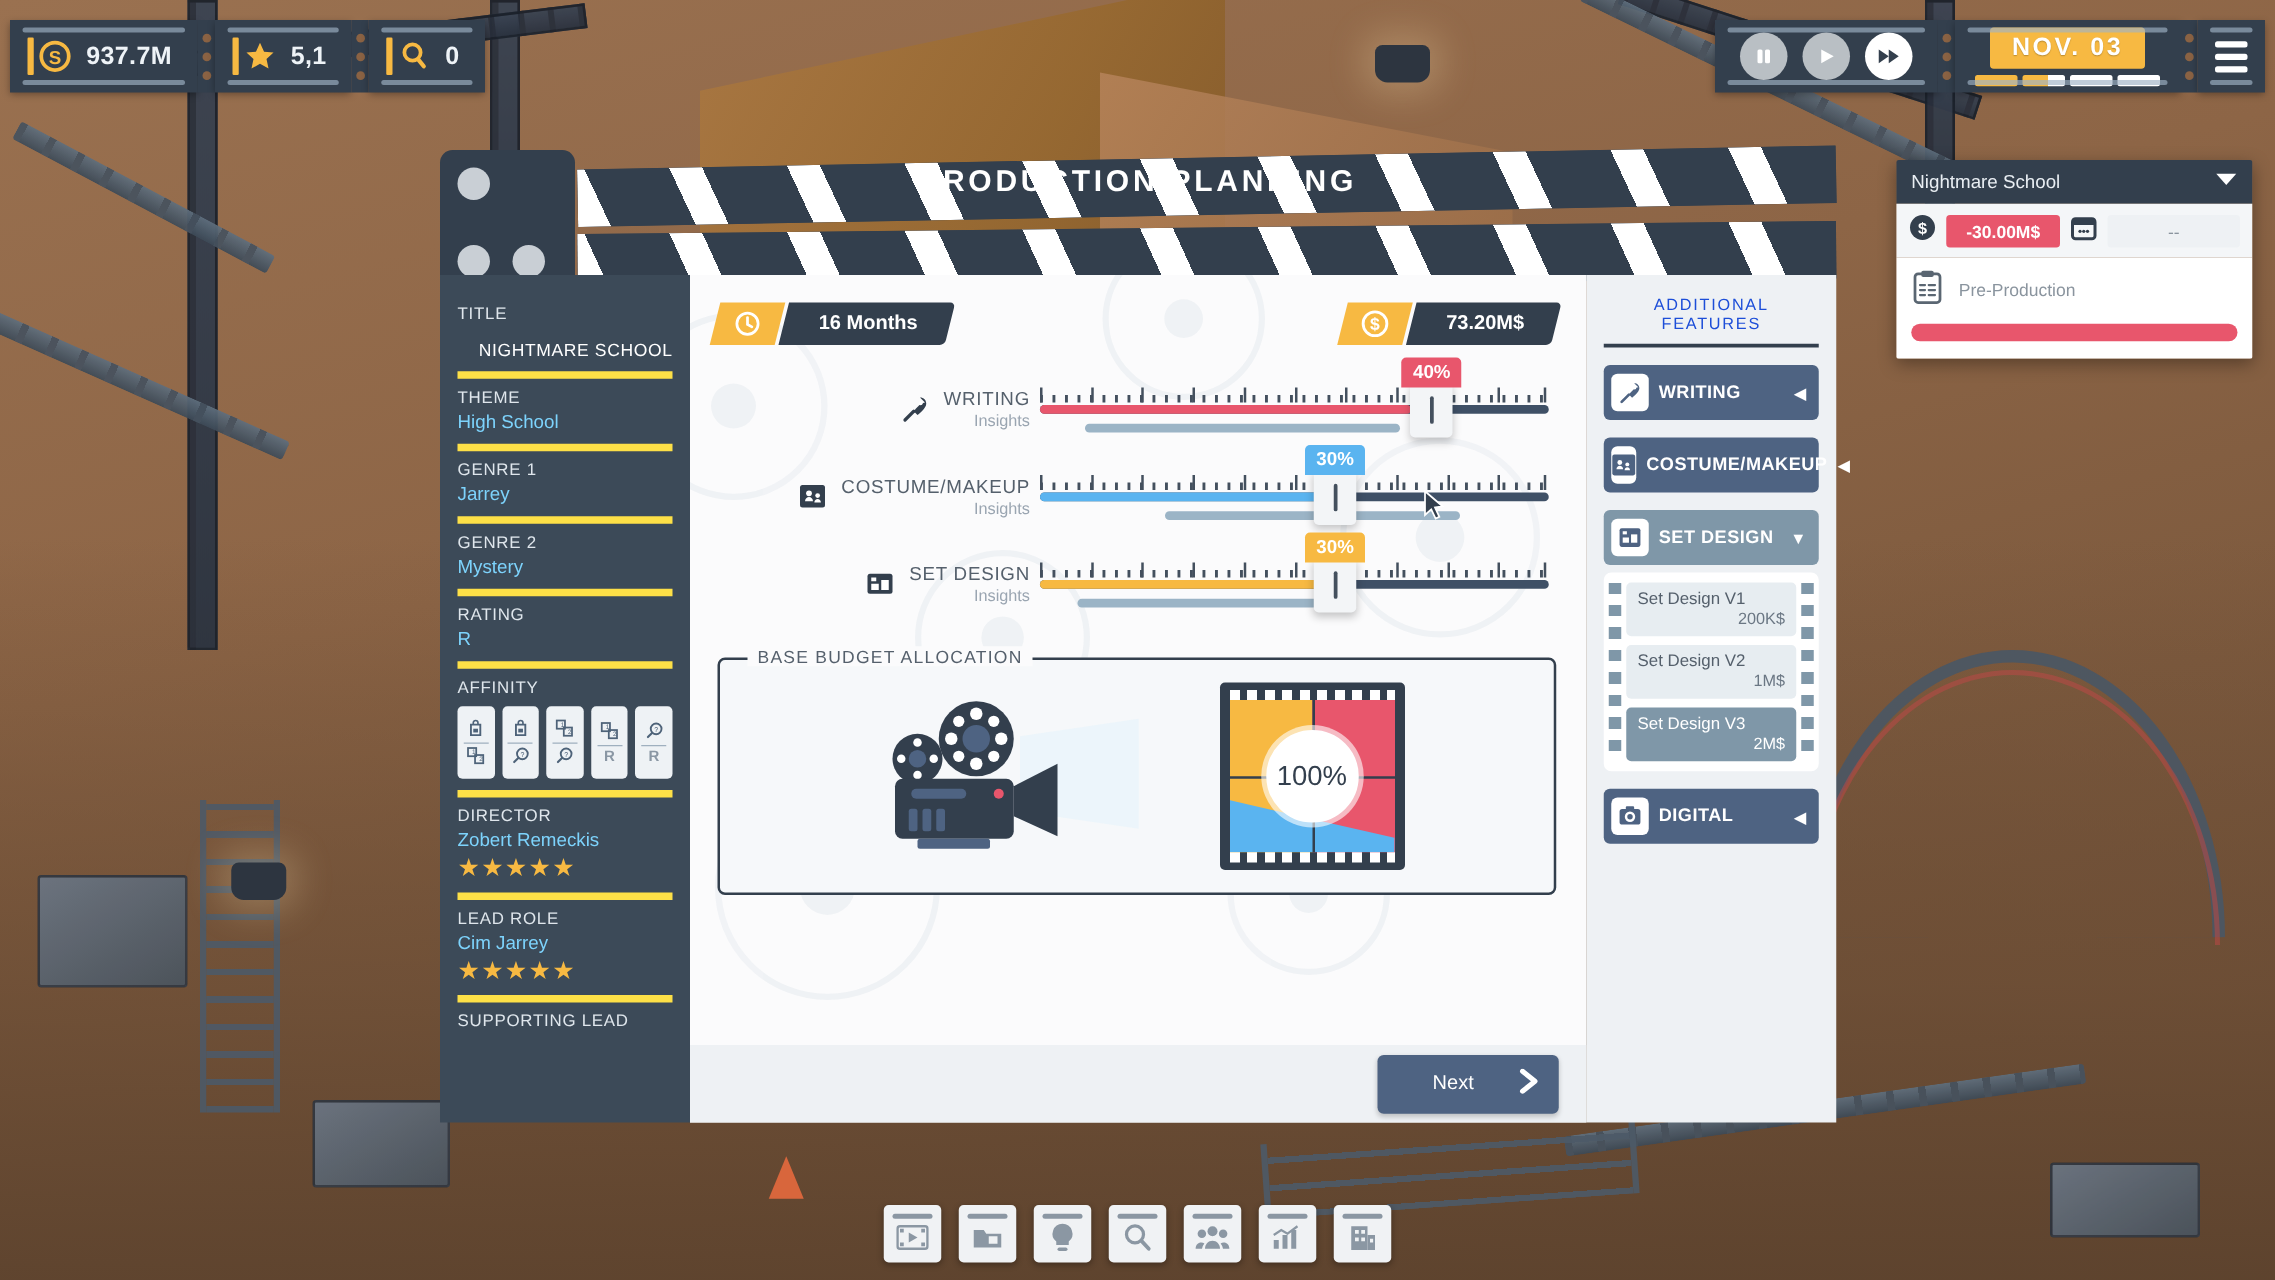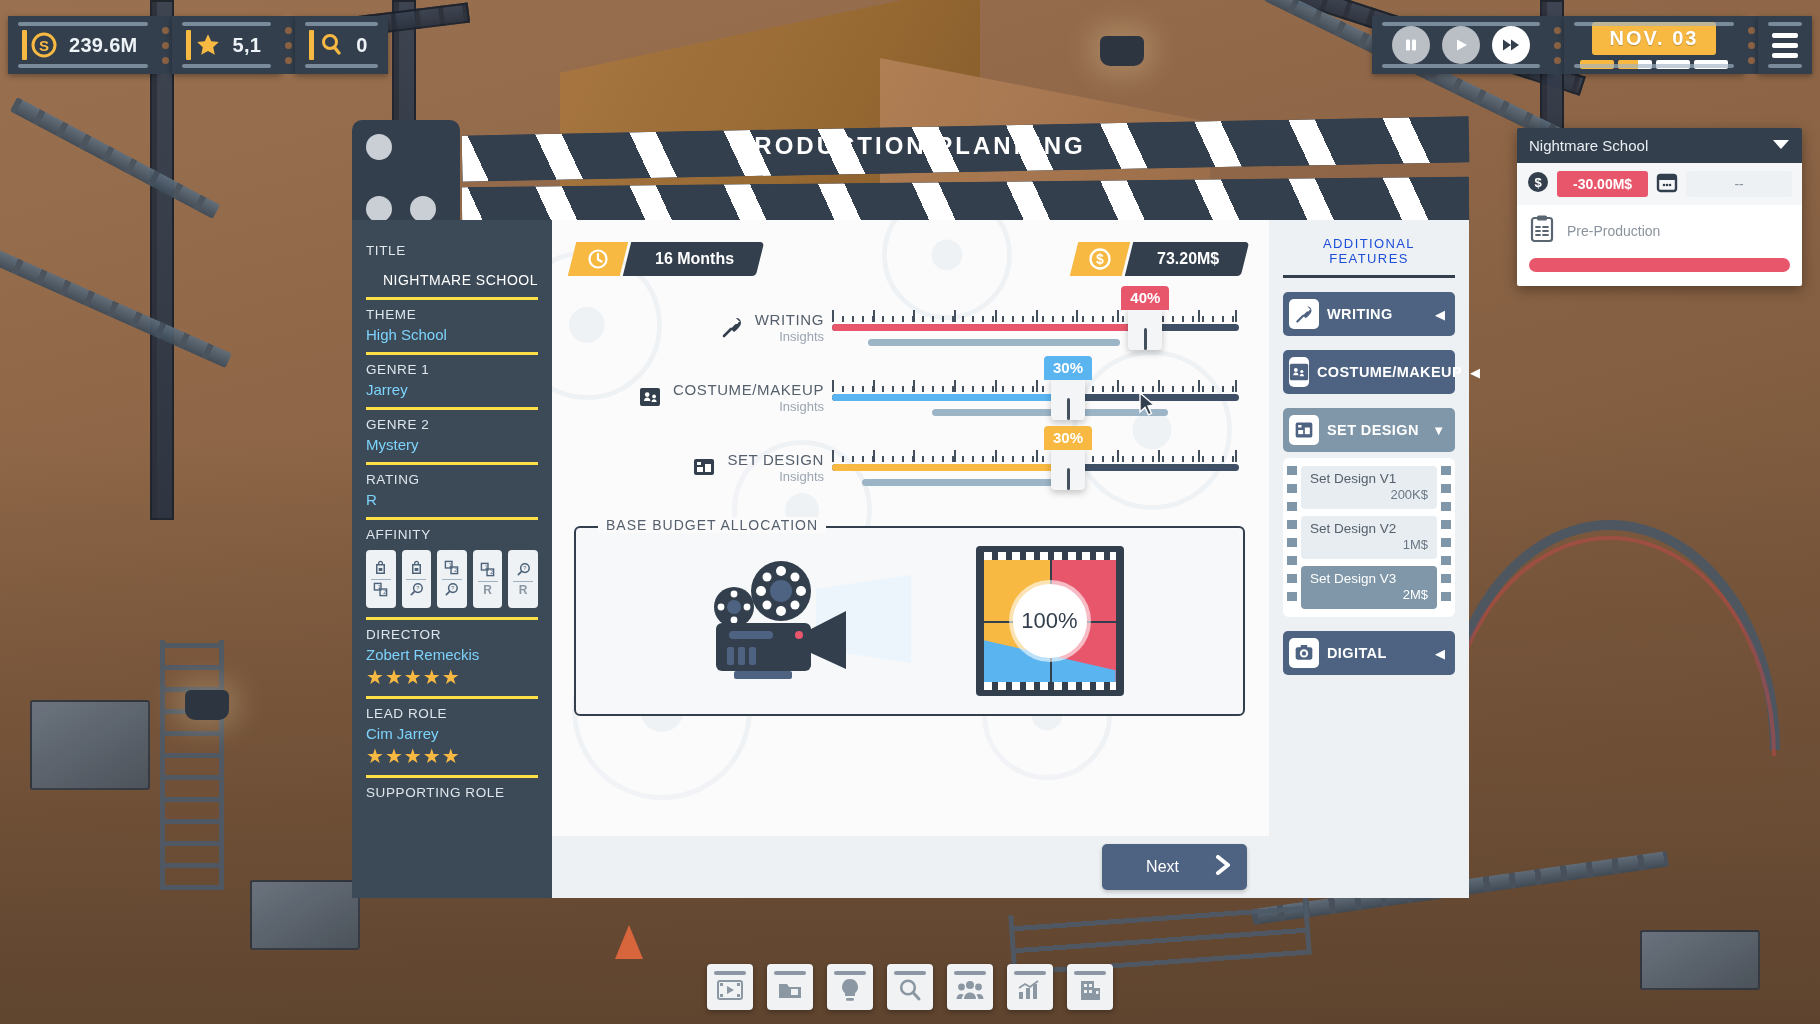--- a/index.html
+++ b/index.html
@@ -238,21 +238,21 @@
 
   .dlg-body {
     position: absolute; left: 0; top: 100px; width: 1117px; height: 678px;
     display: flex;
   }
   .info-panel {
     width: 200px; background: #3c4a58; color: #e9eef3;
     padding: 16px 14px 0 14px;
     position: relative;
   }
-  .ip-row { padding: 7px 0 9px; border-bottom: 3px solid #fde047; }
+  .ip-row { padding: 7px 0 9px; border-bottom: 6px solid #fde047; }
   .ip-row:last-child { border-bottom: none; }
   .ip-label { font-size: 13.5px; letter-spacing: .6px; color: #dfe6ec; }
   .ip-val { font-size: 15px; color: #7dd3fc; margin-top: 4px; }
   .ip-title-val { font-size: 14px; color: #fff; margin-top: 14px; text-align: right; letter-spacing: .5px; }
   .stars { margin-top: 4px; letter-spacing: 1px; color: #f7b942; font-size: 20px; line-height: 1; }
   .aff-grid { display: flex; gap: 6px; margin-top: 8px; }
   .aff-card {
     width: 30px; height: 58px; background: #eef2f5; border-radius: 4px;
     display: flex; flex-direction: column; align-items: center; justify-content: center;
     gap: 2px; padding: 3px 0;
@@ -323,21 +323,21 @@
     position: absolute; left: 0; top: 26px; height: 7px; border-radius: 4px;
   }
   .bar-shadow {
     position: absolute; left: 36px; top: 41px; height: 7px; border-radius: 4px;
     background: #9bb4c6;
   }
   .knob {
     position: absolute; top: 8px; width: 34px; height: 44px;
     background: #f3f5f7; border-radius: 4px;
     box-shadow: 0 3px 7px rgba(0,0,0,.22);
-    display: flex; align-items: flex-end; justify-content: center;
+    display: flex; align-items: center; justify-content: center;
     transform: translateX(-50%);
     cursor: pointer;
   }
   .knob i { width: 3px; height: 22px; background: #44505e; border-radius: 2px; }
   .knob-badge {
     position: absolute; bottom: 40px; left: 50%; transform: translateX(-50%);
     color: #fff; font-size: 15px; font-weight: bold;
     padding: 3px 8px 4px; border-radius: 4px 4px 0 0;
     min-width: 48px; text-align: center;
   }
@@ -484,21 +484,21 @@
 
 <div id="hud-left">
   <div class="ticket">
     <span class="hud-icon">
       <span class="hud-bar"></span>
       <svg width="26" height="26" viewBox="0 0 26 26">
           <circle cx="13" cy="13" r="11" fill="none" stroke="#f7b942" stroke-width="3"></circle>
           <text x="13" y="19" text-anchor="middle" font-size="15" font-weight="bold" fill="#f7b942" font-family="Liberation Sans, sans-serif">S</text>
         </svg>
     </span>
-    <span class="hud-val">239.6M</span>
+    <span class="hud-val">937.7M</span>
   </div>
   <div class="perf">
       <span></span>
       <span></span>
       <span></span>
     </div>
   <div class="ticket">
     <span class="hud-icon">
       <span class="hud-bar"></span>
       <svg width="26" height="26" viewBox="0 0 24 24">
@@ -740,21 +740,21 @@
         <div class="ip-label">DIRECTOR</div>
         <div class="ip-val">Zobert Remeckis</div>
         <div class="stars">★★★★★</div>
       </div>
       <div class="ip-row">
         <div class="ip-label">LEAD ROLE</div>
         <div class="ip-val">Cim Jarrey</div>
         <div class="stars">★★★★★</div>
       </div>
       <div class="ip-row">
-        <div class="ip-label">SUPPORTING ROLE</div>
+        <div class="ip-label">SUPPORTING LEAD</div>
       </div>
     </div>
 
     <div class="main-panel">
       <div class="reel-wm" style="left:-40px; top:30px; width:150px; height:150px;"></div>
       <div class="reel-wm" style="left:330px; top:-30px; width:130px; height:130px;"></div>
       <div class="reel-wm" style="left:520px; top:130px; width:160px; height:160px;"></div>
       <div class="reel-wm" style="left:180px; top:220px; width:140px; height:140px;"></div>
       <div class="reel-wm" style="left:20px; top:400px; width:180px; height:180px;"></div>
       <div class="reel-wm" style="left:430px; top:430px; width:130px; height:130px;"></div>

